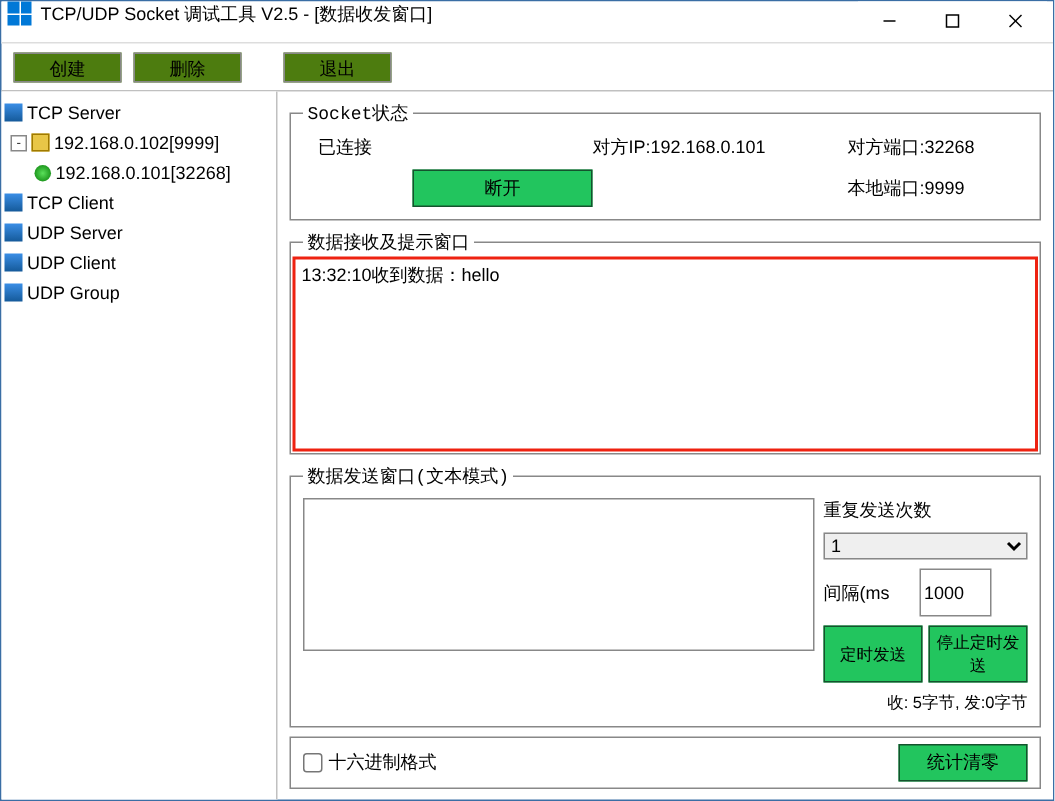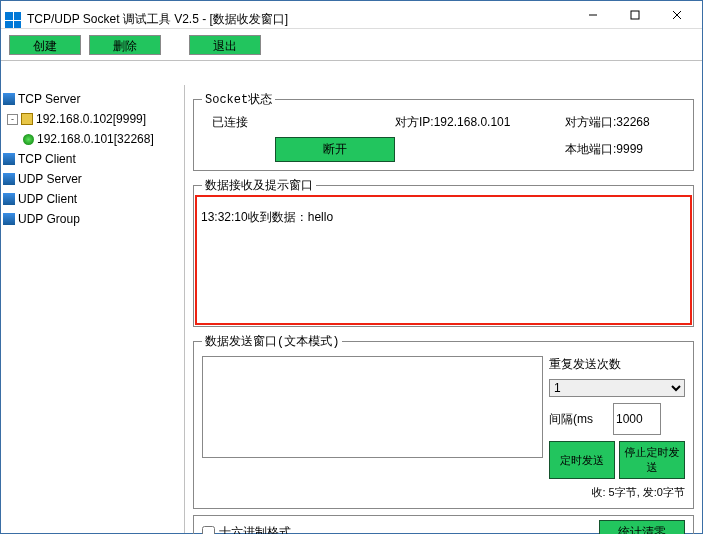--- a/index.html
+++ b/index.html
@@ -1,40 +1,40 @@
 <!DOCTYPE html>
 <html><head>
 <meta charset="utf-8">
 <style>
 * { box-sizing: border-box; margin: 0; padding: 0; font-family: "Microsoft YaHei", SimSun, Arial, sans-serif; font-size: 12px; }
 body { background: #fff; }
 .window { width: 703px; height: 534px; border: 1px solid #3a6ea5; background: #fff; display: flex; flex-direction: column; }
-.titlebar { height: 28px; background: #fff; border-bottom: 1px solid #ddd; display: flex; align-items: flex-end; padding: 0 4px; }
+.titlebar { height: 28px; background: #fff; border-bottom: 1px solid #ddd; display: flex; align-items: flex-start; padding: 0 4px; }
 .titlebar .app-icon { width: 16px; height: 16px; margin-right: 6px; display: grid; grid-template-columns: 1fr 1fr; grid-template-rows: 1fr 1fr; gap: 1px; }
 .titlebar .app-icon span { background: #0078d7; }
 .titlebar .title { flex: 1; }
 .winbtns { display: flex; }
 .winbtn { width: 42px; height: 26px; display: flex; align-items: center; justify-content: center; background: #fff; }
 .toolbar { height: 32px; border-bottom: 1px solid #c0c0c0; display: flex; align-items: center; gap: 8px; padding: 0 8px; }
-.tbtn { width: 72px; height: 20px; border: 1px solid #888; background: #22c55e; text-align: center; line-height: 20px; cursor: pointer; }
-.mainrow { flex: 1; display: flex; min-height: 0; margin-top: 24px; }
+.tbtn { width: 72px; height: 20px; border: 1px solid #888; background: #4d7c0f; text-align: center; line-height: 20px; cursor: pointer; }
+.mainrow { flex: 1; display: flex; min-height: 0; }
 .sidebar { width: 184px; border-right: 1px solid #c0c0c0; padding: 4px 2px; background: #fff; overflow: auto; }
 .tree { line-height: 18px; }
 .node { display: flex; align-items: center; gap: 3px; padding: 1px 0; cursor: default; }
 .exp { width: 11px; height: 11px; border: 1px solid #888; display: inline-flex; align-items: center; justify-content: center; font-size: 9px; line-height: 9px; color: #333; background: #fff; }
 .sq { width: 12px; height: 12px; display: inline-block; }
 .sq.blue { background: linear-gradient(#3a8ee6,#155a9a); }
 .sq.yellow { background: #e8c647; border: 1px solid #a07a00; }
 .sq.green { width: 11px; height: 11px; border-radius: 50%; background: radial-gradient(#5ae05a,#057a05); }
 .content { flex: 1; padding: 6px 8px 8px 8px; display: flex; flex-direction: column; gap: 6px; min-width: 0; }
 fieldset { border: 1px solid #888; padding: 6px 8px 8px 8px; }
 legend { padding: 0 3px; font-family: Liberation Mono, monospace; }
 .status-grid { display: grid; grid-template-columns: 1fr 120px 170px 120px; align-items: center; row-gap: 6px; }
 .btn { border: 1px solid #14532d; background: #22c55e; padding: 3px 18px; cursor: pointer; }
-.recv-box { height: 130px; background: #fff; border: 2px solid #e21; padding: 12px 4px; overflow: auto; margin: -5px -7px -7px -7px; }
+.recv-box { height: 130px; background: #fff; border: 2px solid #e21; padding: 2px 4px; overflow: auto; margin: -5px -7px -7px -7px; }
 .send-area { display: flex; gap: 6px; }
 .send-text { flex: 1; height: 102px; border: 1px solid #888; padding: 2px; resize: none; background: #fff; }
 .send-side { width: 136px; display: flex; flex-direction: column; gap: 6px; align-items: stretch; }
 .inline { display: flex; align-items: center; gap: 20px; }
 select.sel { flex: 1; height: 20px; border: 1px solid #888; }
 input.txt { width: 48px; height: 32px; border: 1px solid #888; padding: 0 2px; }
 .pair { display: flex; gap: 4px; }
 .pair .btn { padding: 3px 4px; font-size: 11px; flex: 1; }
 .stat { text-align: right; color: #000; font-size: 11px; }
 .footer-row { display: flex; align-items: center; justify-content: space-between; border: 1px solid #888; padding: 4px 8px; }

